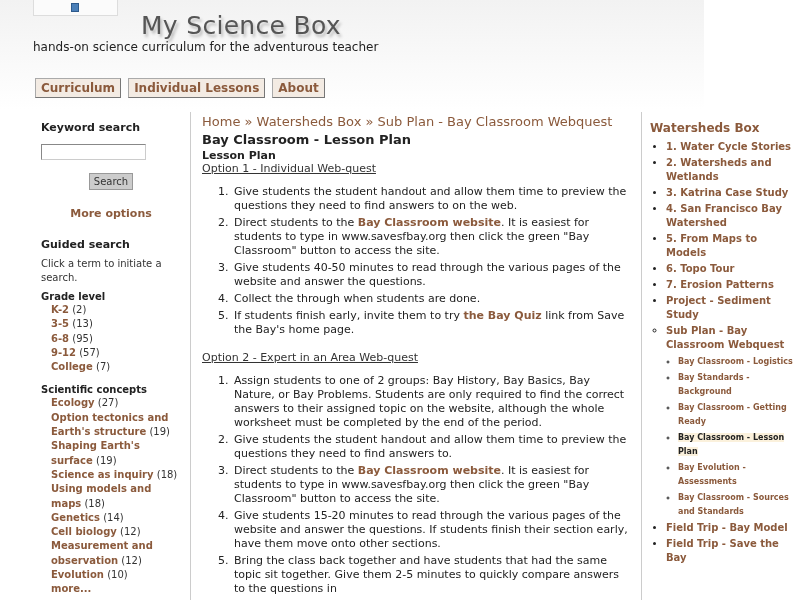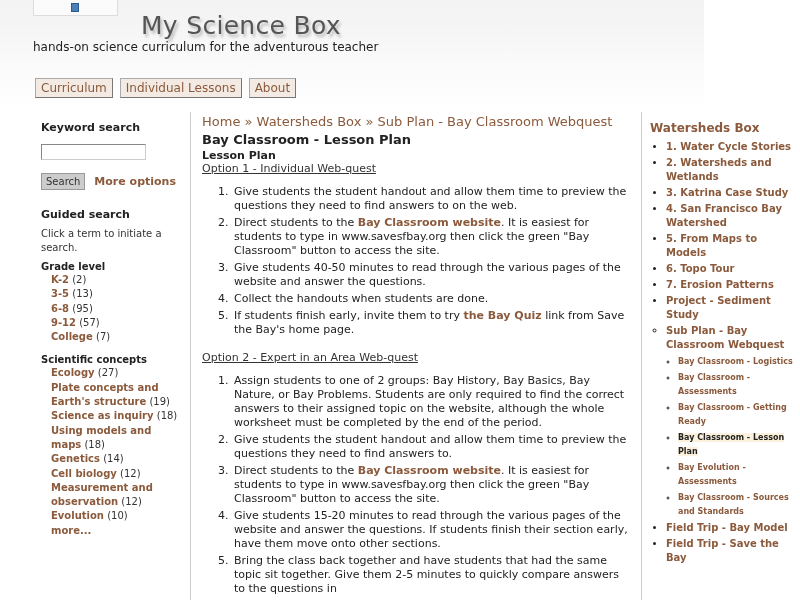--- a/index.html
+++ b/index.html
@@ -28,32 +28,32 @@
       position: absolute; left: 141px; top: 11px;
       font-size: 25px; color: #555; letter-spacing: 0.3px;
       text-shadow: 2px 3px 3px #bbb;
     }
     .tagline {
       position: absolute; left: 33px; top: 40px;
       font-size: 12px; color: #222;
     }
     .nav { position: absolute; left: 35px; top: 78px; display: flex; gap: 7px; }
     .nav a {
-      display: block; padding: 2px 5px; font-size: 12px; font-weight: normal;
+      display: block; padding: 2px 5px; font-size: 12px; font-weight: bold;
       color: #8b5a3c; background: #f3ebe3;
       border: 1px solid #aaa; border-right-color: #777; border-bottom-color: #777;
     }
 
     .left-col { position: absolute; left: 41px; top: 121px; width: 140px; }
     .side-h { font-weight: bold; font-size: 11px; color: #222; margin-bottom: 10px; }
     .kw-input {
       display: block; width: 105px; height: 16px; border: 1px solid #888;
       border-right-color: #ccc; border-bottom-color: #ccc; background: #fff; margin-bottom: 13px;
     }
-    .search-row { display: flex; align-items: center; gap: 9px; margin-bottom: 18px; }
+    .search-row { display: flex; align-items: center; gap: 17px; margin-bottom: 18px; flex-direction: column; }
     .search-btn {
       font-family: "DejaVu Sans", sans-serif; font-size: 10px; color: #333;
       background: #ccc; border: 1px solid #999; padding: 2px 4px;
     }
     .link { color: #8b5a3c; font-weight: bold; }
     .guided-desc { font-size: 10px; color: #333; line-height: 14px; margin-top: -4px; margin-bottom: 6px; }
     .facet-h { font-weight: bold; font-size: 10px; color: #222; margin-bottom: 1px; }
     .facet-list { list-style: none; padding-left: 10px; margin-bottom: 10px; }
     .facet-list li { font-size: 10px; line-height: 14.3px; color: #333; }
     .facet-list li a { color: #8b5a3c; font-weight: bold; }
@@ -114,21 +114,22 @@
     <li><a>K-2</a> <span class="facet-count">(2)</span></li>
     <li><a>3-5</a> <span class="facet-count">(13)</span></li>
     <li><a>6-8</a> <span class="facet-count">(95)</span></li>
     <li><a>9-12</a> <span class="facet-count">(57)</span></li>
     <li><a>College</a> <span class="facet-count">(7)</span></li>
   </ul>
 
   <div class="facet-h">Scientific concepts</div>
   <ul class="facet-list">
     <li><a>Ecology</a> <span class="facet-count">(27)</span></li>
-    <li><a>Plate concepts and Earth's structure</a> <span class="facet-count">(19)</span></li>
+    <li><a>Option tectonics and Earth's structure</a> <span class="facet-count">(19)</span></li>
+    <li><a>Shaping Earth's surface</a> <span class="facet-count">(19)</span></li>
     <li><a>Science as inquiry</a> <span class="facet-count">(18)</span></li>
     <li><a>Using models and maps</a> <span class="facet-count">(18)</span></li>
     <li><a>Genetics</a> <span class="facet-count">(14)</span></li>
     <li><a>Cell biology</a> <span class="facet-count">(12)</span></li>
     <li><a>Measurement and observation</a> <span class="facet-count">(12)</span></li>
     <li><a>Evolution</a> <span class="facet-count">(10)</span></li>
     <li><a>more...</a></li>
   </ul>
 </div>
 
@@ -138,21 +139,21 @@
   <div class="breadcrumb">
     <a>Home</a><span> » </span><a>Watersheds Box</a><span> » </span><a>Sub Plan - Bay Classroom Webquest</a>
   </div>
   <div class="page-title">Bay Classroom - Lesson Plan</div>
   <div class="subhead">Lesson Plan</div>
   <div class="option-h">Option 1 - Individual Web-quest</div>
   <ol class="steps">
     <li><span>Give students the student handout and allow them time to preview the questions they need to find answers to on the web.</span></li>
     <li><span>Direct students to the </span><a>Bay Classroom website</a><span>. It is easiest for students to type in www.savesfbay.org then click the green "Bay Classroom" button to access the site.</span></li>
     <li><span>Give students 40-50 minutes to read through the various pages of the website and answer the questions.</span></li>
-    <li><span>Collect the handouts when students are done.</span></li>
+    <li><span>Collect the through when students are done.</span></li>
     <li><span>If students finish early, invite them to try </span><a>the Bay Quiz</a><span> link from Save the Bay's home page.</span></li>
   </ol>
   <div class="option-h">Option 2 - Expert in an Area Web-quest</div>
   <ol class="steps">
     <li><span>Assign students to one of 2 groups: Bay History, Bay Basics, Bay Nature, or Bay Problems. Students are only required to find the correct answers to their assigned topic on the website, although the whole worksheet must be completed by the end of the period.</span></li>
     <li><span>Give students the student handout and allow them time to preview the questions they need to find answers to.</span></li>
     <li><span>Direct students to the </span><a>Bay Classroom website</a><span>. It is easiest for students to type in www.savesfbay.org then click the green "Bay Classroom" button to access the site.</span></li>
     <li><span>Give students 15-20 minutes to read through the various pages of the website and answer the questions. If students finish their section early, have them move onto other sections.</span></li>
     <li><span>Bring the class back together and have students that had the same topic sit together. Give them 2-5 minutes to quickly compare answers to the questions in</span></li>
   </ol>
@@ -167,21 +168,21 @@
     <li><a>2. Watersheds and Wetlands</a></li>
     <li><a>3. Katrina Case Study</a></li>
     <li><a>4. San Francisco Bay Watershed</a></li>
     <li><a>5. From Maps to Models</a></li>
     <li><a>6. Topo Tour</a></li>
     <li><a>7. Erosion Patterns</a></li>
     <li><a>Project - Sediment Study</a></li>
     <li class="open"><a>Sub Plan - Bay Classroom Webquest</a>
       <ul class="rc-sub">
         <li><a>Bay Classroom - Logistics</a></li>
-        <li><a>Bay Classroom - Assessments</a></li>
+        <li><a>Bay Standards - Background</a></li>
         <li><a>Bay Classroom - Getting Ready</a></li>
         <li class="current"><a>Bay Classroom - Lesson Plan</a></li>
         <li><a>Bay Evolution - Assessments</a></li>
         <li><a>Bay Classroom - Sources and Standards</a></li>
       </ul>
     </li>
     <li><a>Field Trip - Bay Model</a></li>
     <li><a>Field Trip - Save the Bay</a></li>
   </ul>
 </div>

